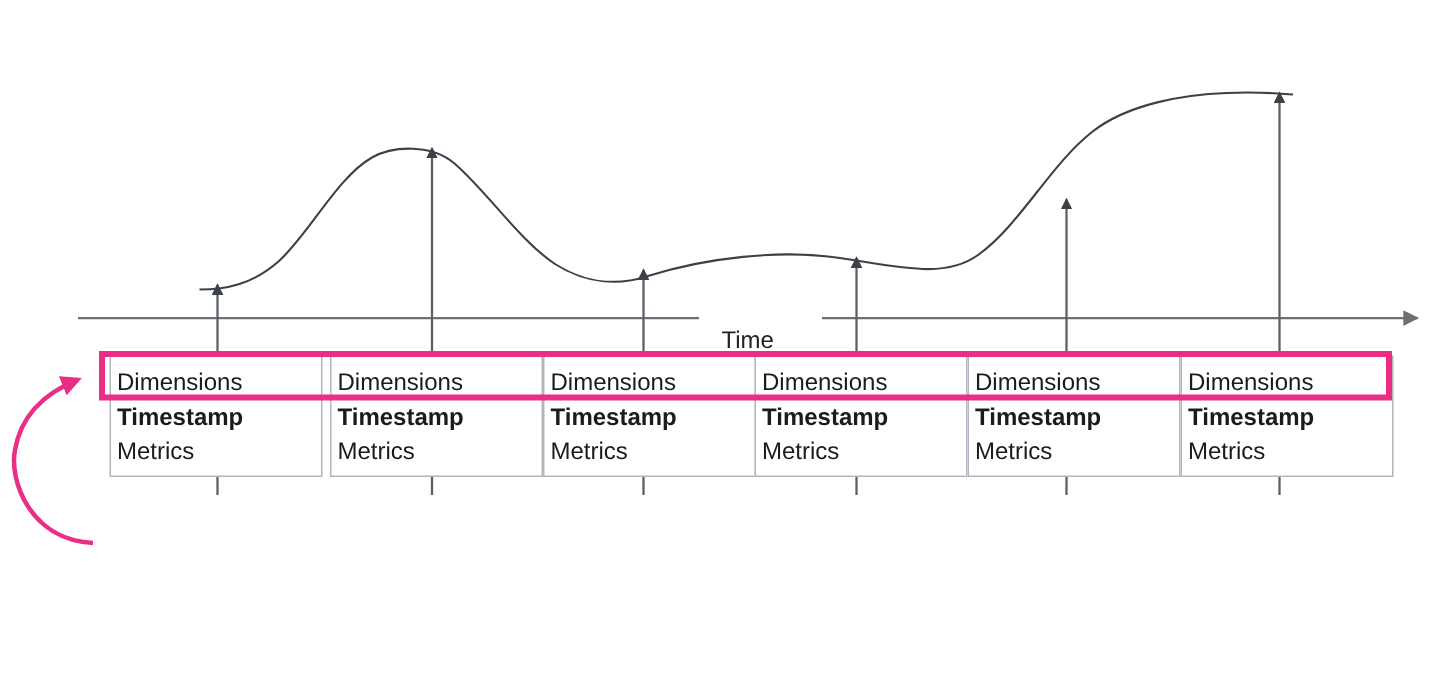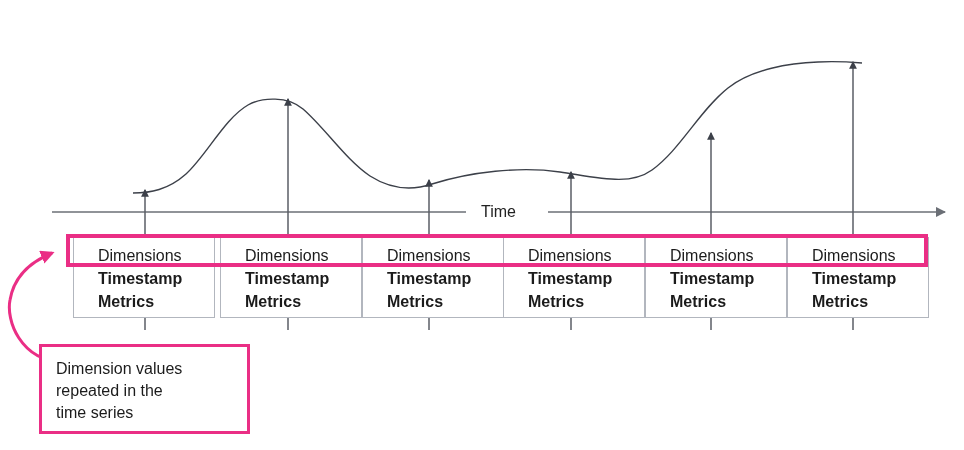--- a/index.html
+++ b/index.html
@@ -1,28 +1,28 @@
 <!DOCTYPE html>
 <html><head>
 <meta charset="utf-8">
 <style>
   html,body{margin:0;padding:0;background:#ffffff;}
   body{width:964px;height:450px;position:relative;overflow:hidden;
        font-family:"Liberation Sans","DejaVu Sans",sans-serif;color:#1a1a1a;}
   #stage{position:absolute;left:0;top:0;width:964px;height:450px;}
   svg.layer{position:absolute;left:0;top:0;width:964px;height:450px;overflow:visible;}
   .axis-label{position:absolute;font-size:16px;color:#222;background:#ffffff;
-              padding:0 9px;line-height:1;}
+              padding:0 9px;line-height:1;margin-top:16px;}
   .dp-box{position:absolute;box-sizing:border-box;background:#ffffff;
           border:1.2px solid #b2b6be;}
-  .dp-line{position:absolute;left:24px;font-size:16px;line-height:1;color:#1b1b1b;
+  .dp-line{position:absolute;left:4px;font-size:16px;line-height:1;color:#1b1b1b;
            white-space:nowrap;}
   .dp-l0{top:10px;}
   .dp-l1{top:33px;font-weight:bold;}
-  .dp-l2{top:56px;font-weight:bold;}
+  .dp-l2{top:56px;}
   .hl-rect{position:absolute;box-sizing:border-box;border:4px solid #ea2e85;
            background:transparent;pointer-events:none;}
   .callout{position:absolute;box-sizing:border-box;background:#ffffff;
            border:3px solid #ea2e85;}
   .callout-text{position:absolute;left:14px;top:11px;font-size:16px;line-height:22px;
                 color:#1b1b1b;white-space:pre-line;}
 </style>
 </head>
 <body>
 
@@ -91,19 +91,14 @@
     <div class="dp-line dp-l1">Timestamp</div>
     <div class="dp-line dp-l2">Metrics</div>
   </div>
 
   <div class="hl-rect" style="left:66px;top:234px;width:862px;height:33px;"></div>
 
   <svg class="layer" viewBox="0 0 964 450" preserveAspectRatio="none">
     <path d="M 62 362 C 20 360 6 320 10 300 C 14 276 30 262 52 253" fill="none" stroke="#ea2e85" stroke-width="3" marker-end="url(#pinkArrow)"></path>
   </svg>
 
-  <div class="callout" style="left:39px;top:344px;width:211px;height:90px;">
-    <div class="callout-text">Dimension values
-repeated in the
-time series</div>
-  </div>
 
 </div>
 
 </body></html>

